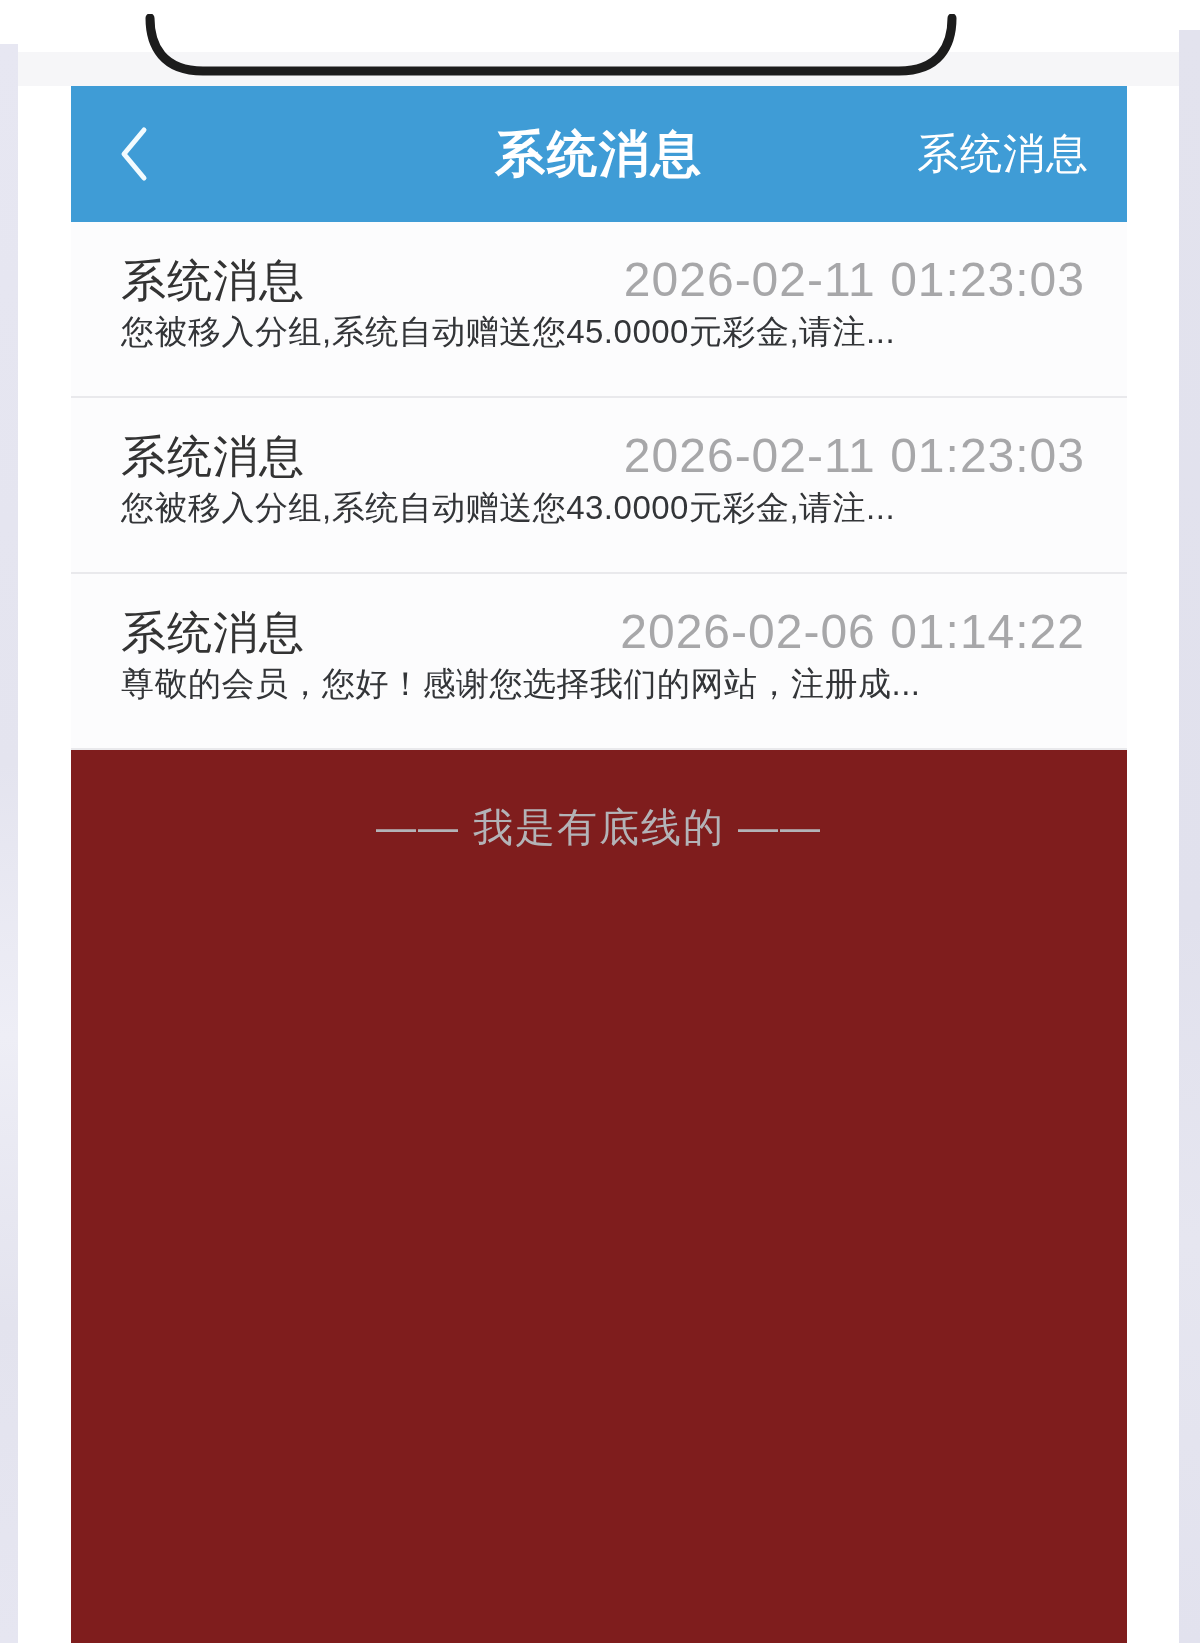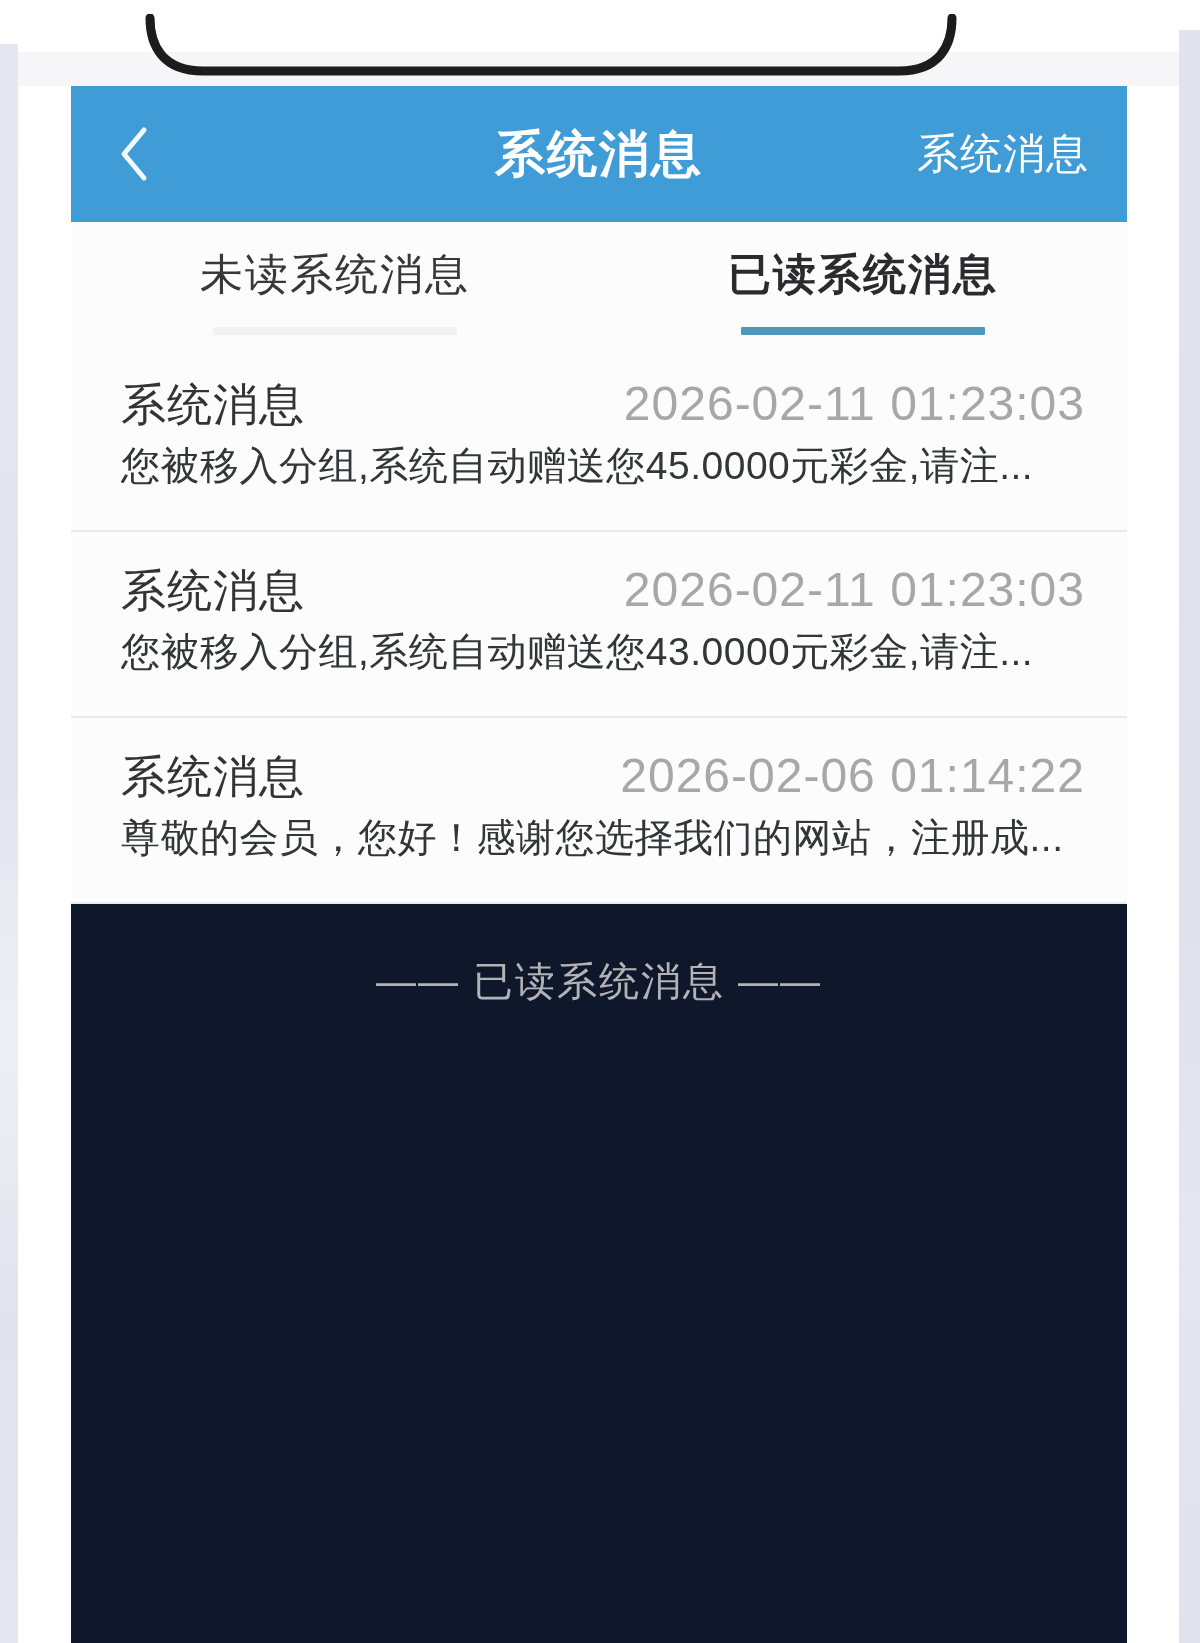--- a/index.html
+++ b/index.html
@@ -23,21 +23,21 @@
   .top-band {
     position: absolute; left: 18px; right: 21px; top: 52px; height: 34px;
     background: #f6f6f8;
   }
   .frame-line {
     position: absolute; left: 145px; top: 14px; width: 812px; height: 66px;
   }
   
   .app {
     position: absolute; left: 71px; top: 86px; width: 1056px; bottom: 0;
-    background: #0f172a;
+    background: #7f1d1d;
   }
   .header {
     position: relative; height: 136px; background: #3f9cd6;
     display: flex; align-items: center;
   }
   .back-btn {
     position: absolute; left: 40px; top: 50%; transform: translateY(-50%);
     width: 44px; height: 62px; background: none; border: none; cursor: pointer;
     display: flex; align-items: center; justify-content: center;
   }
@@ -68,21 +68,21 @@
     padding: 34px 42px 38px 50px;
     border-bottom: 2px solid #e9e9ec;
     cursor: pointer;
   }
   .msg-head {
     display: flex; justify-content: space-between; align-items: baseline;
   }
   .msg-title { font-size: 45px; color: #333333; line-height: 50px; letter-spacing: 1px; }
   .msg-time { font-size: 48px; color: #a7a7a9; line-height: 44px; letter-spacing: 1px; }
   .msg-body {
-    margin-top: 10px; font-size: 39px; color: #333538; line-height: 52px;
+    font-size: 33px; color: #333538; line-height: 52px;
     white-space: nowrap; overflow: hidden; letter-spacing: 0.5px;
   }
   .end-marker {
     padding-top: 50px; text-align: center;
     font-size: 40px; color: #b3b3b7; letter-spacing: 2px;
   }
 </style>
 </head>
 <body>
 
@@ -99,30 +99,20 @@
   <div class="header">
     <button class="back-btn">
       <svg width="32" height="58" viewBox="0 0 32 58" fill="none">
         <polyline points="27,5 7,29 27,53" stroke="#f2fbff" stroke-width="5" stroke-linecap="round" stroke-linejoin="round"></polyline>
       </svg>
     </button>
     <div class="header-title">系统消息</div>
     <button class="header-action">系统消息</button>
   </div>
 
-  <div class="tabs">
-    <button class="tab inactive">
-      <span>未读系统消息</span>
-      <span class="tab-underline"></span>
-    </button>
-    <button class="tab active">
-      <span>已读系统消息</span>
-      <span class="tab-underline"></span>
-    </button>
-  </div>
 
   <div class="msg-list">
 
     <div class="msg-row">
       <div class="msg-head">
         <span class="msg-title">系统消息</span>
         <span class="msg-time">2026-02-11 01:23:03</span>
       </div>
       <div class="msg-body">您被移入分组,系统自动赠送您45.0000元彩金,请注...</div>
     </div>
@@ -138,15 +128,15 @@
     <div class="msg-row">
       <div class="msg-head">
         <span class="msg-title">系统消息</span>
         <span class="msg-time">2026-02-06 01:14:22</span>
       </div>
       <div class="msg-body">尊敬的会员，您好！感谢您选择我们的网站，注册成...</div>
     </div>
 
   </div>
 
-  <div class="end-marker">—— 已读系统消息 ——</div>
+  <div class="end-marker">—— 我是有底线的 ——</div>
 
 </div>
 
 </body></html>

